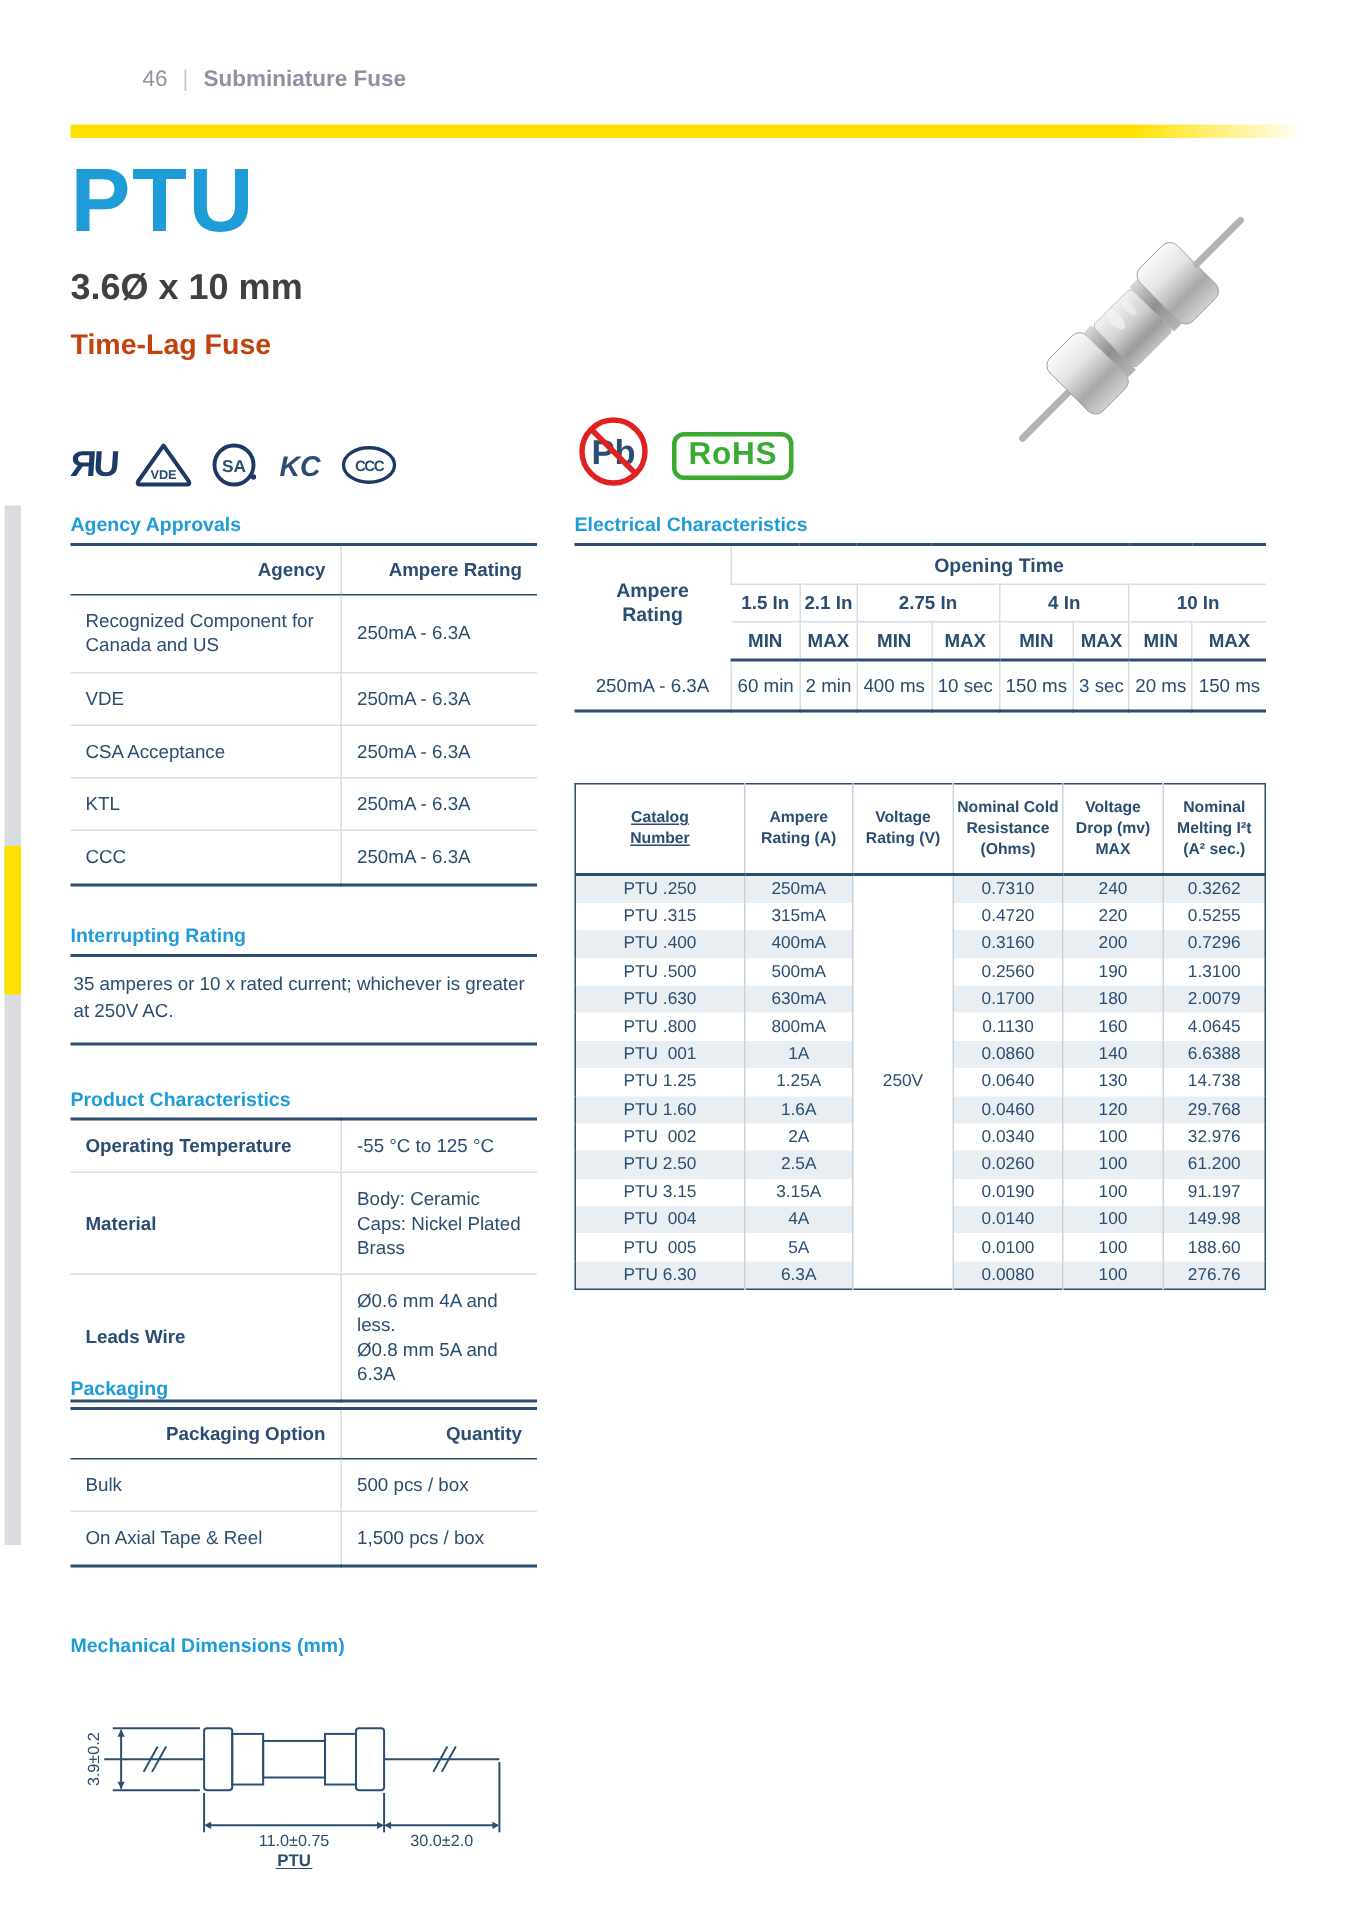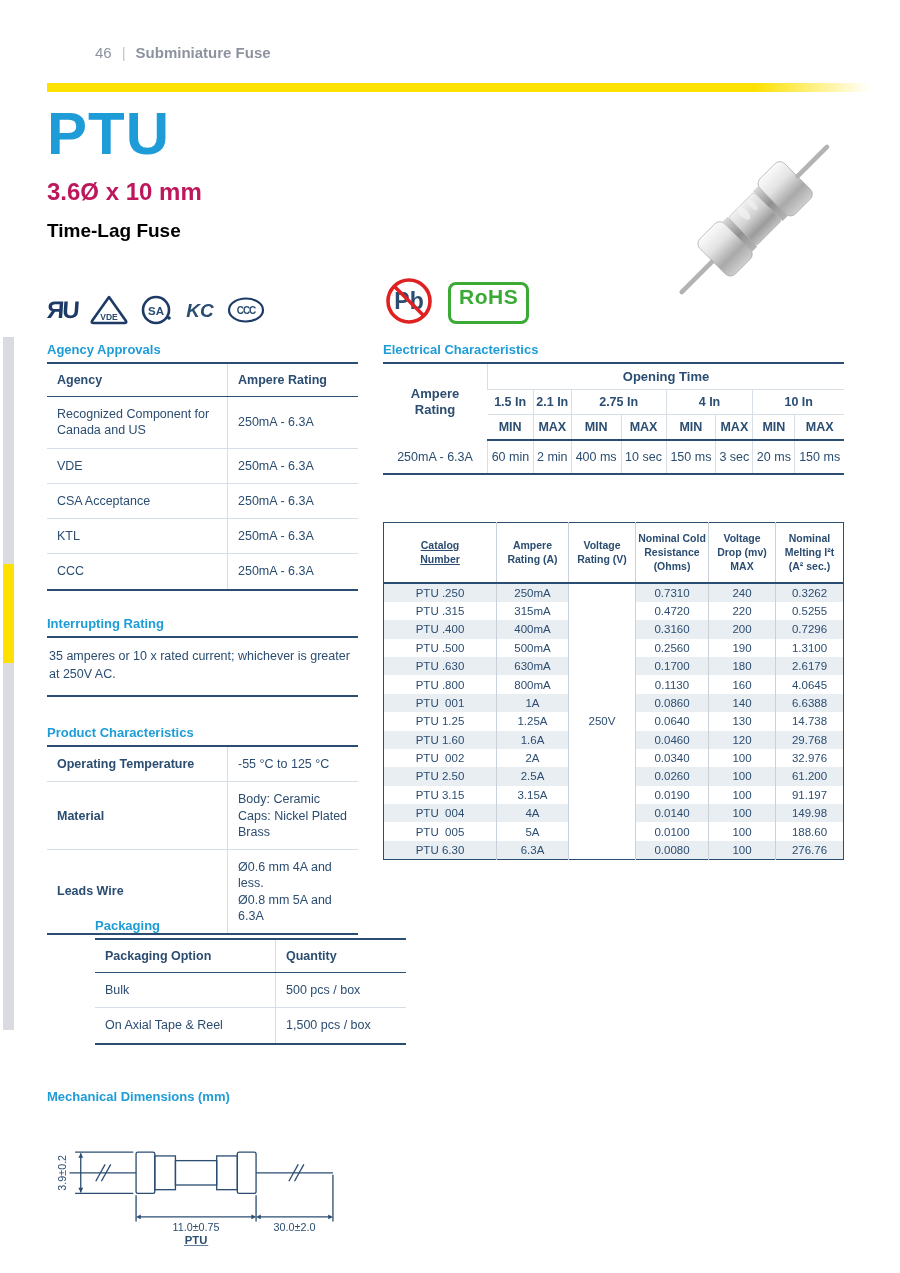--- a/index.html
+++ b/index.html
@@ -28,41 +28,41 @@
   #yellow-bar{left:47px;top:83px;width:823px;height:9px;
     background:linear-gradient(90deg,var(--yellow) 0%,var(--yellow) 86%,rgba(255,225,0,0) 100%);}
 
   
   #strip-gray{left:3px;top:337px;width:11px;height:693px;background:#d9dbe1;}
   #strip-yellow{left:3px;top:564px;width:11px;height:99px;background:var(--yellow);}
 
   
   #title-block{left:47px;top:104px;}
   #product-name{font-size:60px;font-weight:bold;color:var(--blue);line-height:1.0;letter-spacing:1px;}
-  #product-size{font-size:24px;font-weight:600;color:#be185d;margin-top:14px;}
-  #product-type{font-size:19px;font-weight:bold;color:#000000;margin-top:14px;}
+  #product-size{font-size:24px;font-weight:600;color:#404040;margin-top:14px;}
+  #product-type{font-size:19px;font-weight:bold;color:#c2410c;margin-top:14px;}
 
   
   #approval-logos{left:47px;top:292px;display:flex;align-items:center;gap:11px;color:#1d3a66;height:36px;}
   .logo{display:flex;align-items:center;justify-content:center;}
   #ul-mark{font-size:24px;font-weight:900;letter-spacing:-2px;transform:skewX(-4deg);}
 
   
   #compliance{left:384px;top:276px;display:flex;align-items:center;gap:14px;}
   #rohs-badge{border:3px solid var(--green);border-radius:8px;color:var(--green);
-    font-weight:bold;font-size:21px;padding:0px 8px 12px 8px;letter-spacing:.5px;}
+    font-weight:bold;font-size:21px;padding:0px 8px 2px 8px;letter-spacing:.5px;}
 
   
   .sec-title{color:var(--blue);font-weight:bold;font-size:13px;margin:0 0 5px 0;}
   .navy-rule{height:0;border-top:2px solid var(--navy);}
 
   table{border-collapse:collapse;width:100%;color:var(--navy);}
   
   .info-table{border-top:2px solid var(--navy);border-bottom:2px solid var(--navy);font-size:12.5px;}
-  .info-table th{font-weight:bold;text-align:left;padding:9px 10px;border-bottom:1.5px solid var(--navy);}
+  .info-table th{font-weight:bold;text-align:right;padding:9px 10px;border-bottom:1.5px solid var(--navy);}
   .info-table td{padding:9px 10px;border-bottom:1px solid var(--sep);line-height:1.3;}
   .info-table tr:last-child td{border-bottom:none;}
   .info-table th+th,.info-table td+td{border-left:1px solid var(--sep);}
   .info-table .c1{width:160px;}
   .pc-label{font-weight:bold;}
 
   
   #interrupting-text{font-size:12.5px;line-height:1.45;margin:9px 0 12px 2px;}
 
   
@@ -86,21 +86,21 @@
   .catalog-table td.volt-cell{background:#ffffff !important;font-size:11.5px;margin-top:17px;}
   .catalog-table .cat-name{white-space:pre;}
 
   
   #fuse-figure{left:648px;top:116px;}
   #agency-section{left:47px;top:342px;width:311px;}
   #electrical-section{left:383px;top:342px;width:461px;}
   #catalog-section{left:383px;top:522px;width:461px;}
   #interrupting-section{left:47px;top:616px;width:311px;}
   #prodchar-section{left:47px;top:725px;width:311px;}
-  #packaging-section{left:47px;top:918px;width:311px;margin-left:48px;}
+  #packaging-section{left:47px;top:918px;width:311px;}
   #mech-section{left:47px;top:1089px;width:320px;}
   #mech-section .sec-title{margin-bottom:20px;}
 
   svg text{fill:var(--navy);font-family:"Liberation Sans","DejaVu Sans",sans-serif;}
 </style>
 </head>
 <body>
 
 <div class="abs" id="page-header">
   <span class="pagenum">46</span><span class="bar">|</span><span class="cat">Subminiature Fuse</span>
@@ -312,21 +312,21 @@
           <td>500mA</td>
           <td>0.2560</td>
           <td>190</td>
           <td>1.3100</td>
         </tr>
         <tr>
           <td class="cat-name">PTU .630</td>
           <td>630mA</td>
           <td>0.1700</td>
           <td>180</td>
-          <td>2.6179</td>
+          <td>2.0079</td>
         </tr>
         <tr>
           <td class="cat-name">PTU .800</td>
           <td>800mA</td>
           <td>0.1130</td>
           <td>160</td>
           <td>4.0645</td>
         </tr>
         <tr>
           <td class="cat-name">PTU  001</td>

